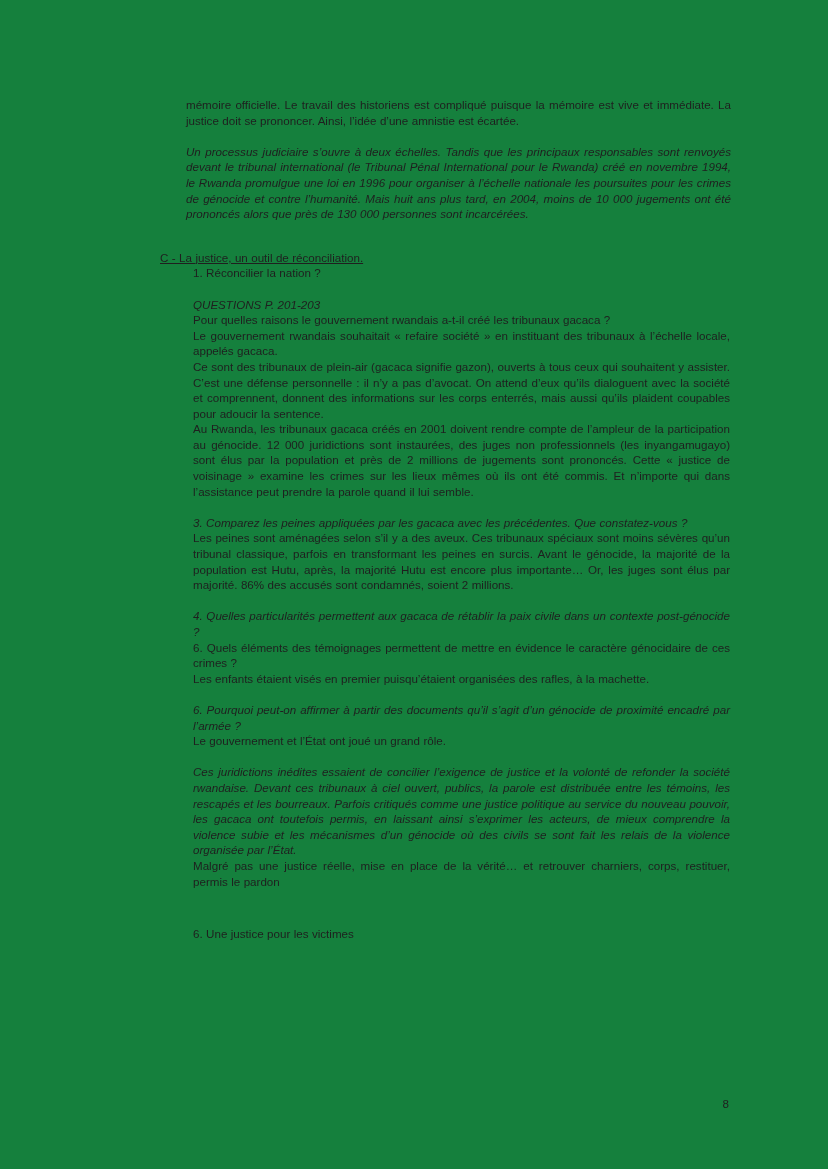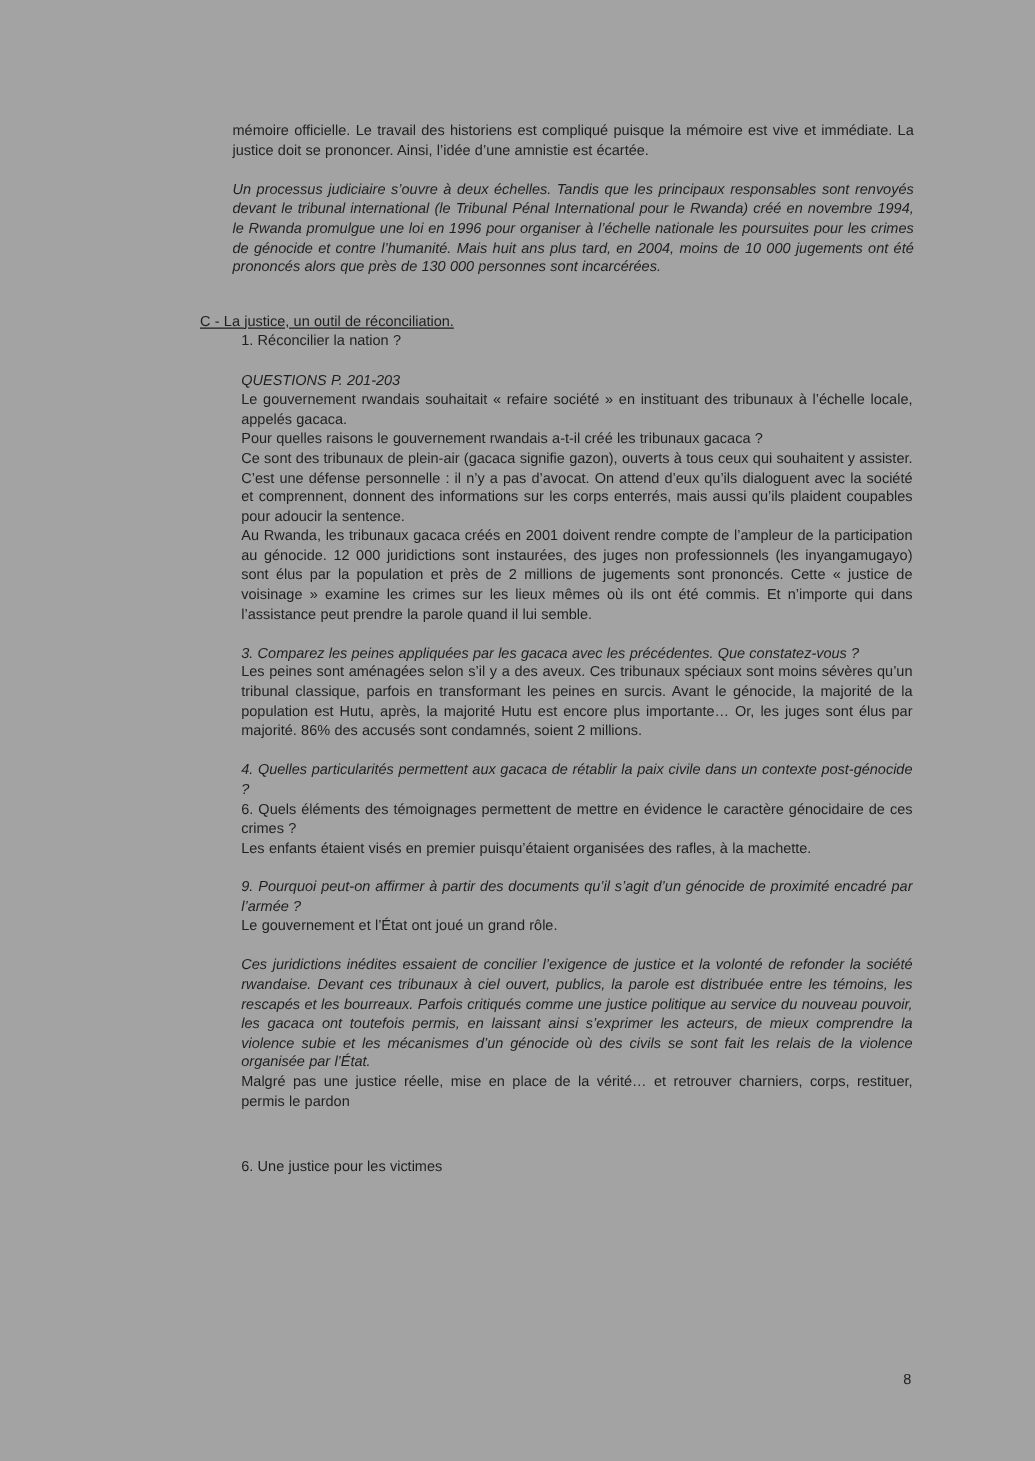--- a/index.html
+++ b/index.html
@@ -5,21 +5,21 @@
   html, body {
     margin: 0;
     padding: 0;
     background: #e8e8e8;
   }
   .page {
     position: relative;
     width: 828px;
     height: 1169px;
     margin: 0 auto;
-    background: #a3a3a3;
+    background: #15803d;
     overflow: hidden;
     font-family: "Liberation Sans", sans-serif;
     color: #1f1f1f;
   }
   .content {
     position: absolute;
     top: 97px;
     left: 0;
     right: 0;
   }
@@ -54,34 +54,34 @@
   <div class="content">
 
     <p class="blk ind-a">mémoire officielle. Le travail des historiens est compliqué puisque la mémoire est vive et immédiate. La justice doit se prononcer. Ainsi, l’idée d’une amnistie est écartée.</p>
 
     <p class="blk ind-a gap">Un processus judiciaire s’ouvre à deux échelles. Tandis que les principaux responsables sont renvoyés devant le tribunal international (le Tribunal Pénal International pour le Rwanda) créé en novembre 1994, le Rwanda promulgue une loi en 1996 pour organiser à l’échelle nationale les poursuites pour les crimes de génocide et contre l’humanité. Mais huit ans plus tard, en 2004, moins de 10 000 jugements ont été prononcés alors que près de 130 000 personnes sont incarcérées.</p>
 
     <p class="blk ind-h gap-lg">C - La justice, un outil de réconciliation.</p>
     <p class="blk ind-b">1. Réconcilier la nation ?</p>
 
     <p class="blk ind-b gap">QUESTIONS P. 201-203</p>
+    <p class="blk ind-b">Pour quelles raisons le gouvernement rwandais a-t-il créé les tribunaux gacaca ?</p>
     <p class="blk ind-b">Le gouvernement rwandais souhaitait « refaire société » en instituant des tribunaux à l’échelle locale, appelés gacaca.</p>
-    <p class="blk ind-b">Pour quelles raisons le gouvernement rwandais a-t-il créé les tribunaux gacaca ?</p>
 
     <p class="blk ind-b">Ce sont des tribunaux de plein-air (gacaca signifie gazon), ouverts à tous ceux qui souhaitent y assister. C’est une défense personnelle :  il n’y a pas d’avocat. On attend d’eux qu’ils dialoguent avec la société et comprennent, donnent des informations sur les corps enterrés, mais aussi qu’ils plaident coupables pour adoucir la sentence.</p>
     <p class="blk ind-b">Au Rwanda, les tribunaux gacaca créés en 2001 doivent rendre compte de l’ampleur de la participation au génocide. 12 000 juridictions sont instaurées, des juges non professionnels (les inyangamugayo) sont élus par la population et près de 2 millions de jugements sont prononcés. Cette « justice de voisinage » examine les crimes sur les lieux mêmes où ils ont été commis. Et n’importe qui dans l’assistance peut prendre la parole quand il lui semble.</p>
 
     <p class="blk ind-b gap">3. Comparez les peines appliquées par les gacaca avec les précédentes. Que constatez-vous ?</p>
     <p class="blk ind-b">Les peines sont aménagées selon s’il y a des aveux. Ces tribunaux spéciaux sont moins sévères qu’un tribunal classique, parfois en transformant les peines en surcis. Avant le génocide, la majorité de la population est Hutu, après, la majorité Hutu est encore plus importante… Or, les juges sont élus par majorité. 86% des accusés sont condamnés, soient 2 millions.</p>
 
     <p class="blk ind-b gap">4. Quelles particularités permettent aux gacaca de rétablir la paix civile dans un contexte post-génocide ?</p>
     <p class="blk ind-b">6. Quels éléments des témoignages permettent de mettre en évidence le caractère génocidaire de ces crimes ?</p>
     <p class="blk ind-b">Les enfants étaient visés en premier puisqu’étaient organisées des rafles, à la machette.</p>
 
-    <p class="blk ind-b gap">9. Pourquoi peut-on affirmer à partir des documents qu’il s’agit d’un génocide de proximité encadré par l’armée ?</p>
+    <p class="blk ind-b gap">6. Pourquoi peut-on affirmer à partir des documents qu’il s’agit d’un génocide de proximité encadré par l’armée ?</p>
     <p class="blk ind-b">Le gouvernement et l’État ont joué un grand rôle.</p>
 
     <p class="blk ind-b gap">Ces juridictions inédites essaient de concilier l’exigence de justice et la volonté de refonder la société rwandaise. Devant ces tribunaux à ciel ouvert, publics, la parole est distribuée entre les témoins, les rescapés et les bourreaux. Parfois critiqués comme une justice politique au service du nouveau pouvoir, les gacaca ont toutefois permis, en laissant ainsi s’exprimer les acteurs, de mieux comprendre la violence subie et les mécanismes d’un génocide où des civils se sont fait les relais de la violence organisée par l’État.</p>
     <p class="blk ind-b">Malgré pas une justice réelle, mise en place de la vérité… et retrouver charniers, corps, restituer, permis le pardon</p>
 
     <p class="blk ind-b gap-xl">6. Une justice pour les victimes</p>
 
   </div>
 
   <div class="page-number">8</div>

